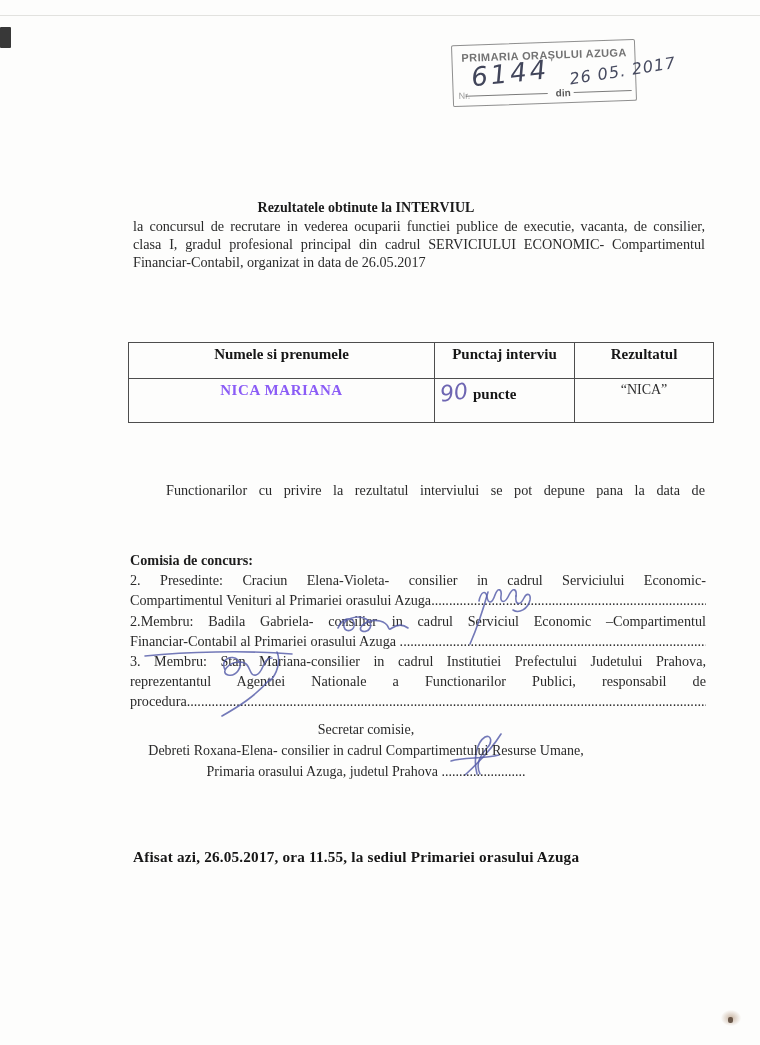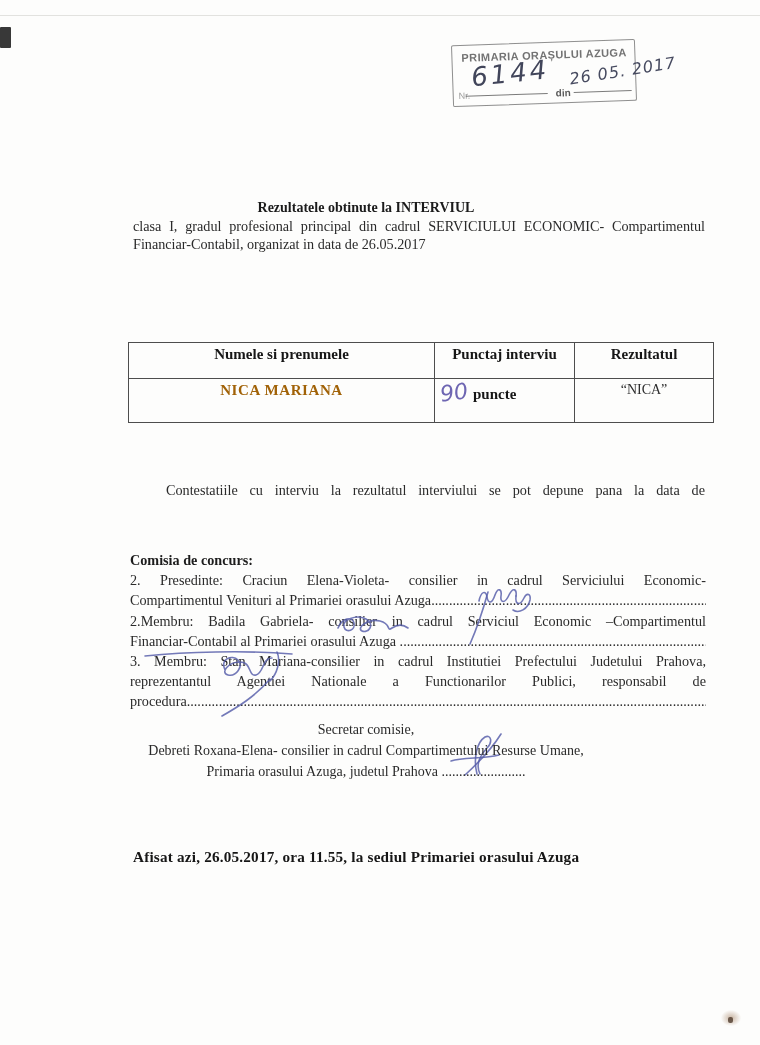--- a/index.html
+++ b/index.html
@@ -48,21 +48,21 @@
   .footer-line{position:absolute;left:133px;top:848px;font-weight:bold;font-size:15.2px;color:#161616;letter-spacing:.2px;}
 
   
   table.results{position:absolute;left:128px;top:342px;width:522px;border-collapse:collapse;table-layout:fixed;}
   table.results th, table.results td{border:1.4px solid #4d4d4d;vertical-align:top;}
   table.results th{font-size:15px;font-weight:bold;color:#161616;text-align:center;padding:3px 10px 2px;line-height:17px;height:30px;}
   table.results td{height:39px;padding-top:3px;}
   .col-name{width:285px;}
   .col-score{width:119px;margin-left:16px;}
   .col-result{width:118px;}
-  .cell-name{font-weight:bold;font-size:15px;text-align:center;letter-spacing:.6px;color:#a16207;}
+  .cell-name{font-weight:bold;font-size:15px;text-align:center;letter-spacing:.6px;color:#8b5cf6;}
   .cell-score{padding-left:5px;}
   .hw-score{display:inline-block;font-family:"DejaVu Sans",sans-serif;font-style:italic;font-size:22px;
     color:#6e66b2;transform:rotate(-8deg) translateY(1px);margin-right:5px;line-height:20px;}
   .score-unit{font-weight:bold;font-size:15px;color:#161616;}
   .cell-result{text-align:center;font-size:14px;color:#2e2e2e;padding-top:5px;}
 
   
   .sig{position:absolute;}
   .sig path{fill:none;stroke:#545ca8;stroke-width:1.6;stroke-linecap:round;stroke-linejoin:round;opacity:.82;}
 </style>
@@ -80,20 +80,21 @@
     <span class="stamp-nr-value">6144</span>
     <span class="stamp-underline-1"></span>
     <span class="stamp-din">din</span>
     <span class="stamp-underline-2"></span>
     <span class="stamp-date">26 05. 2017</span>
   </div>
 
   <div class="doc-title">Rezultatele obtinute la INTERVIUL</div>
 
   <div class="intro">
+    <div class="line fill">la concursul de recrutare in vederea ocuparii functiei publice de executie, vacanta, de consilier,</div>
     <div class="line fill">clasa I, gradul profesional principal din cadrul SERVICIULUI ECONOMIC- Compartimentul</div>
     <div class="line">Financiar-Contabil, organizat in data de 26.05.2017</div>
   </div>
 
   <table class="results">
     <tbody>
         <tr>
       <th class="col-name">Numele si prenumele</th>
       <th class="col-score">Punctaj interviu</th>
       <th class="col-result">Rezultatul</th>
@@ -102,21 +103,21 @@
       <td class="cell-name">NICA MARIANA</td>
       <td class="cell-score">
         <span class="hw-score">90</span><span class="score-unit">puncte</span>
       </td>
       <td class="cell-result">“NICA”</td>
     </tr>
   </tbody>
     </table>
 
   <div class="contest">
-    <div class="line fill indent">Contestatiile cu interviu la rezultatul interviului se pot depune pana la data de</div>
+    <div class="line fill indent">Functionarilor cu privire la rezultatul interviului se pot depune pana la data de</div>
   </div>
 
   <div class="commission">
     <div class="heading">Comisia de concurs:</div>
     <div class="line fill">2. Presedinte: Craciun Elena-Violeta- consilier in cadrul Serviciului Economic-</div>
     <div class="line dotline">Compartimentul Venituri al Primariei orasului Azuga....................................................................................................</div>
     <div class="line fill">2.Membru: Badila Gabriela- consilier in cadrul Serviciul Economic –Compartimentul</div>
     <div class="line dotline">Financiar-Contabil al Primariei orasului Azuga ..........................................................................................................</div>
     <div class="line fill">3. Membru: Stan Mariana-consilier in cadrul Institutiei Prefectului Judetului Prahova,</div>
     <div class="line fill">reprezentantul Agentiei Nationale a Functionarilor Publici, responsabil de</div>

